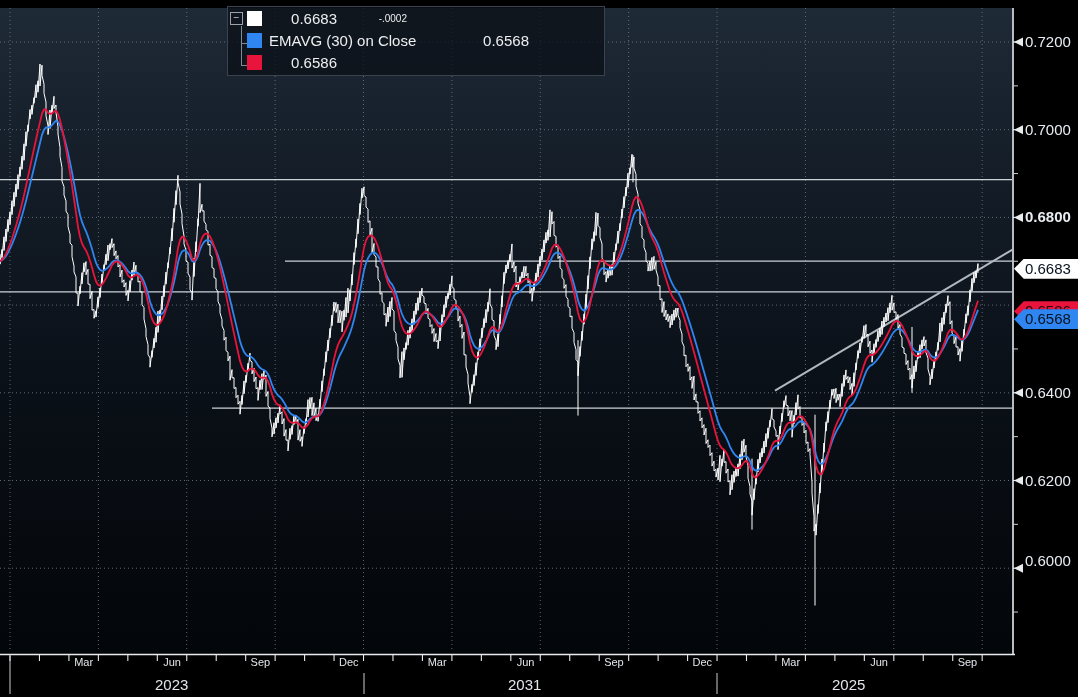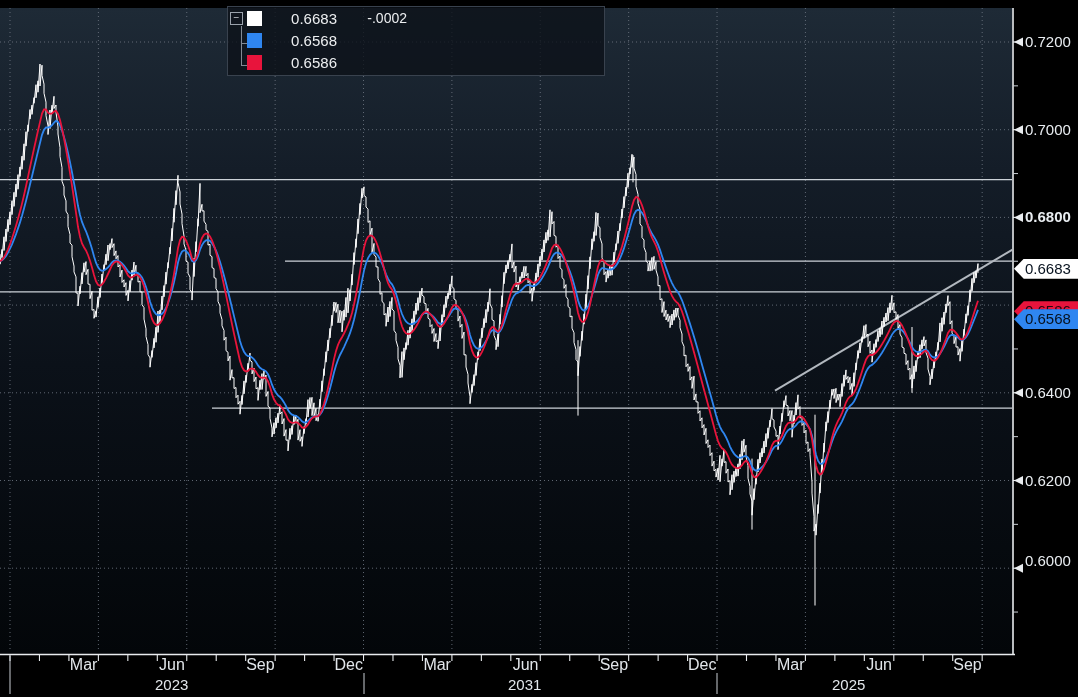--- a/index.html
+++ b/index.html
@@ -14,40 +14,40 @@
   .wick{stroke:#fff;stroke-width:1;}
   .ema{fill:none;stroke-width:1.8;}
   .axisline{stroke:#e9ecef;stroke-width:1.6;}
   .tickline{stroke:#e9ecef;stroke-width:1.1;}
   .minortick{stroke:#c9ced4;stroke-width:1;}
   .strip{fill:#000;}
   .sep{stroke:#c9ced4;stroke-width:1;}
 
   #labels{position:absolute;inset:0;z-index:10;pointer-events:none;}
   .ylab{position:absolute;left:1025px;width:52px;color:#e9edf1;font-size:15px;line-height:18px;text-align:left;}
-  .mlab{position:absolute;width:44px;margin-left:-22px;top:656px;text-align:center;color:#e2e6ea;font-size:16px;}
+  .mlab{position:absolute;width:44px;margin-left:-22px;top:656px;text-align:center;color:#e2e6ea;font-size:11px;}
   .yrlab{position:absolute;width:64px;margin-left:-32px;top:676px;text-align:left;color:#e2e6ea;font-size:15px;}
 
   .badge{position:absolute;left:1014px;width:64px;height:20px;line-height:20px;
          padding-left:11px;font-size:15px;color:#07121f;
          clip-path:polygon(0 50%,13% 0,100% 0,100% 100%,13% 100%);}
   .badge-last{background:#ffffff;z-index:13;}
   .badge-ema30{background:#2f86f0;z-index:12;}
   .badge-ema21{background:#e8143c;color:#26040c;z-index:11;}
 
   #legend{position:absolute;left:227px;top:6px;width:378px;height:70px;z-index:20;
           background:rgba(12,17,25,.80);border:1px solid #39424e;box-sizing:border-box;}
   .lrow{display:flex;align-items:center;height:22px;padding:0 5px 0 2px;position:relative;}
   .gutter{width:17px;flex:0 0 17px;display:flex;align-items:center;}
   .expander{width:11px;height:11px;border:1px solid #9aa2ac;color:#cfd4da;font-size:10px;
             line-height:10px;text-align:center;background:#10161f;}
   .swatch{width:15px;height:15px;flex:0 0 15px;margin-right:7px;}
   .llab{flex:1;color:#eceef0;font-size:15px;white-space:nowrap;}
   .lval{width:68px;text-align:right;color:#eceef0;font-size:15px;}
-  .lchg{width:70px;text-align:right;color:#eceef0;font-size:14px;}
+  .lchg{width:70px;text-align:right;color:#eceef0;font-size:10px;}
   .tree{position:absolute;background:#828a94;}
   #tree-v{left:13px;top:19px;width:1px;height:40px;}
   #tree-h1{left:14px;top:36px;width:5px;height:1px;}
   #tree-h2{left:14px;top:58px;width:5px;height:1px;}
 </style>
 </head>
 <body>
 
 <div id="stage">
 
@@ -206,20 +206,21 @@
       <span class="gutter">
           <span class="expander">−</span>
         </span>
       <span class="swatch" id="sw0" style="background: rgb(255, 255, 255);"></span>
       <span class="lval">0.6683</span>
       <span class="lchg">-.0002</span>
     </div>
     <div class="lrow">
       <span class="gutter"></span>
       <span class="swatch" id="sw1" style="background: rgb(47, 134, 240);"></span>
+      <span class="llab">EMAVG (30) on Close</span>
       <span class="lval">0.6568</span>
       <span class="lchg"></span>
     </div>
     <div class="lrow">
       <span class="gutter"></span>
       <span class="swatch" id="sw2" style="background: rgb(232, 20, 60);"></span>
       <span class="lval">0.6586</span>
       <span class="lchg"></span>
     </div>
   </div>

